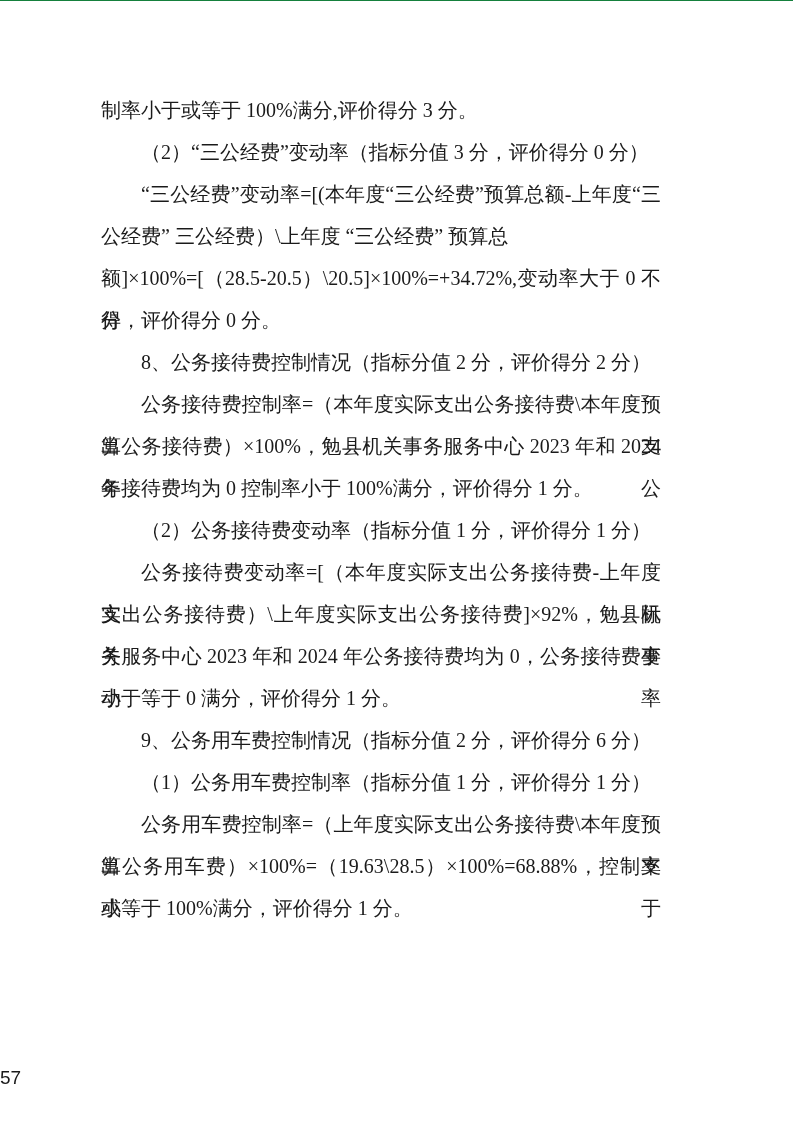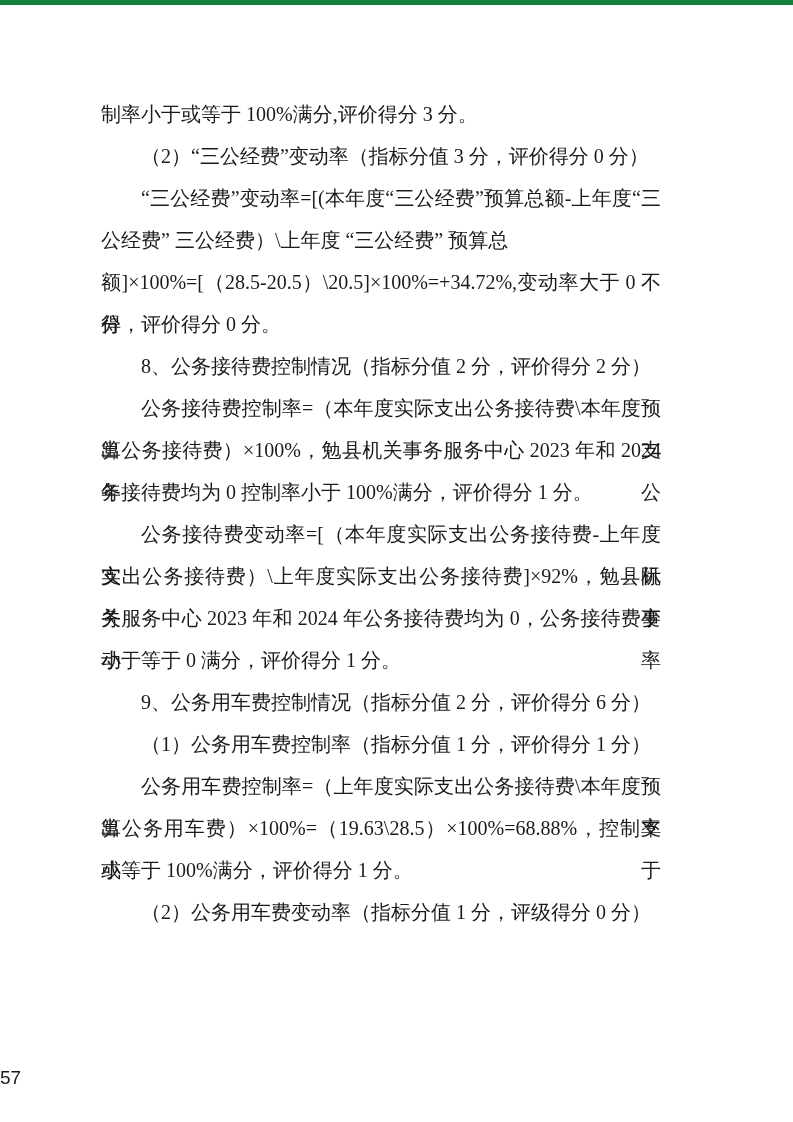--- a/index.html
+++ b/index.html
@@ -6,21 +6,21 @@
     margin: 0;
     padding: 0;
     background: #ffffff;
   }
   .page {
     position: relative;
     width: 793px;
     height: 1122px;
     background: var(--page-bg, #ffffff);
     overflow: hidden;
-    border-top: 5px solid #15803d;
+    border-top: 1px solid #15803d;
     box-sizing: border-box;
   }
   .text-block {
     position: absolute;
     left: 101px;
     top: 88px;
     width: 560px;
   }
   .line {
     height: 42px;
@@ -58,25 +58,25 @@
   <div class="line">制率小于或等于 100%满分,评价得分 3 分。</div>
       <div class="line indent">（2）“三公经费”变动率（指标分值 3 分，评价得分 0 分）</div>
       <div class="line indent just">“三公经费”变动率=[(本年度“三公经费”预算总额-上年度“三</div>
       <div class="line">公经费” 三公经费）\上年度 “三公经费” 预算总</div>
       <div class="line just">额]×100%=[（28.5-20.5）\20.5]×100%=+34.72%,变动率大于 0 不得</div>
       <div class="line">分，评价得分 0 分。</div>
       <div class="line indent">8、公务接待费控制情况（指标分值 2 分，评价得分 2 分）</div>
       <div class="line indent just">公务接待费控制率=（本年度实际支出公务接待费\本年度预算支</div>
       <div class="line just">出公务接待费）×100%，勉县机关事务服务中心 2023 年和 2024 年公</div>
       <div class="line">务接待费均为 0 控制率小于 100%满分，评价得分 1 分。</div>
+      <div class="line indent">（2）公务接待费变动率（指标分值 1 分，评价得分 1 分）</div>
       <div class="line indent just">公务接待费变动率=[（本年度实际支出公务接待费-上年度实际</div>
       <div class="line just">支出公务接待费）\上年度实际支出公务接待费]×92%，勉县机关事</div>
       <div class="line just">务服务中心 2023 年和 2024 年公务接待费均为 0，公务接待费变动率</div>
       <div class="line">小于等于 0 满分，评价得分 1 分。</div>
       <div class="line indent">9、公务用车费控制情况（指标分值 2 分，评价得分 6 分）</div>
       <div class="line indent">（1）公务用车费控制率（指标分值 1 分，评价得分 1 分）</div>
       <div class="line indent just">公务用车费控制率=（上年度实际支出公务接待费\本年度预算支</div>
       <div class="line just">出公务用车费）×100%=（19.63\28.5）×100%=68.88%，控制率小于</div>
       <div class="line">或等于 100%满分，评价得分 1 分。</div>
-      <div class="line indent">（2）公务用车费变动率（指标分值 1 分，评级得分 0 分）</div>
     </main>
   <div class="page-number">57</div>
 </div>
 
 </body></html>

